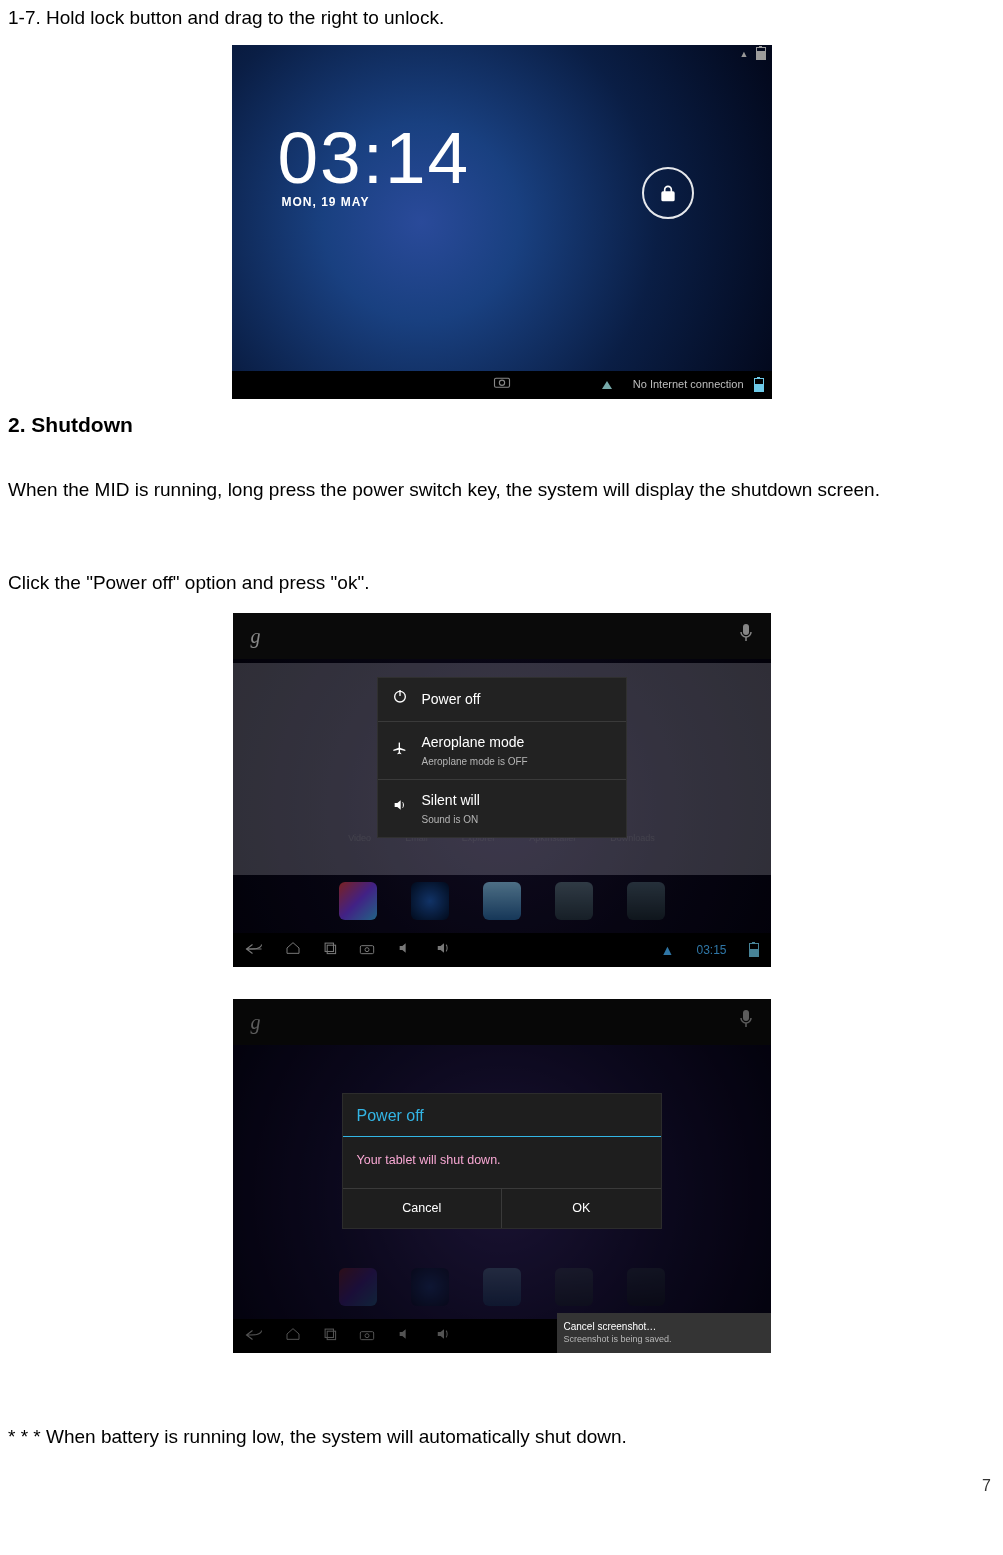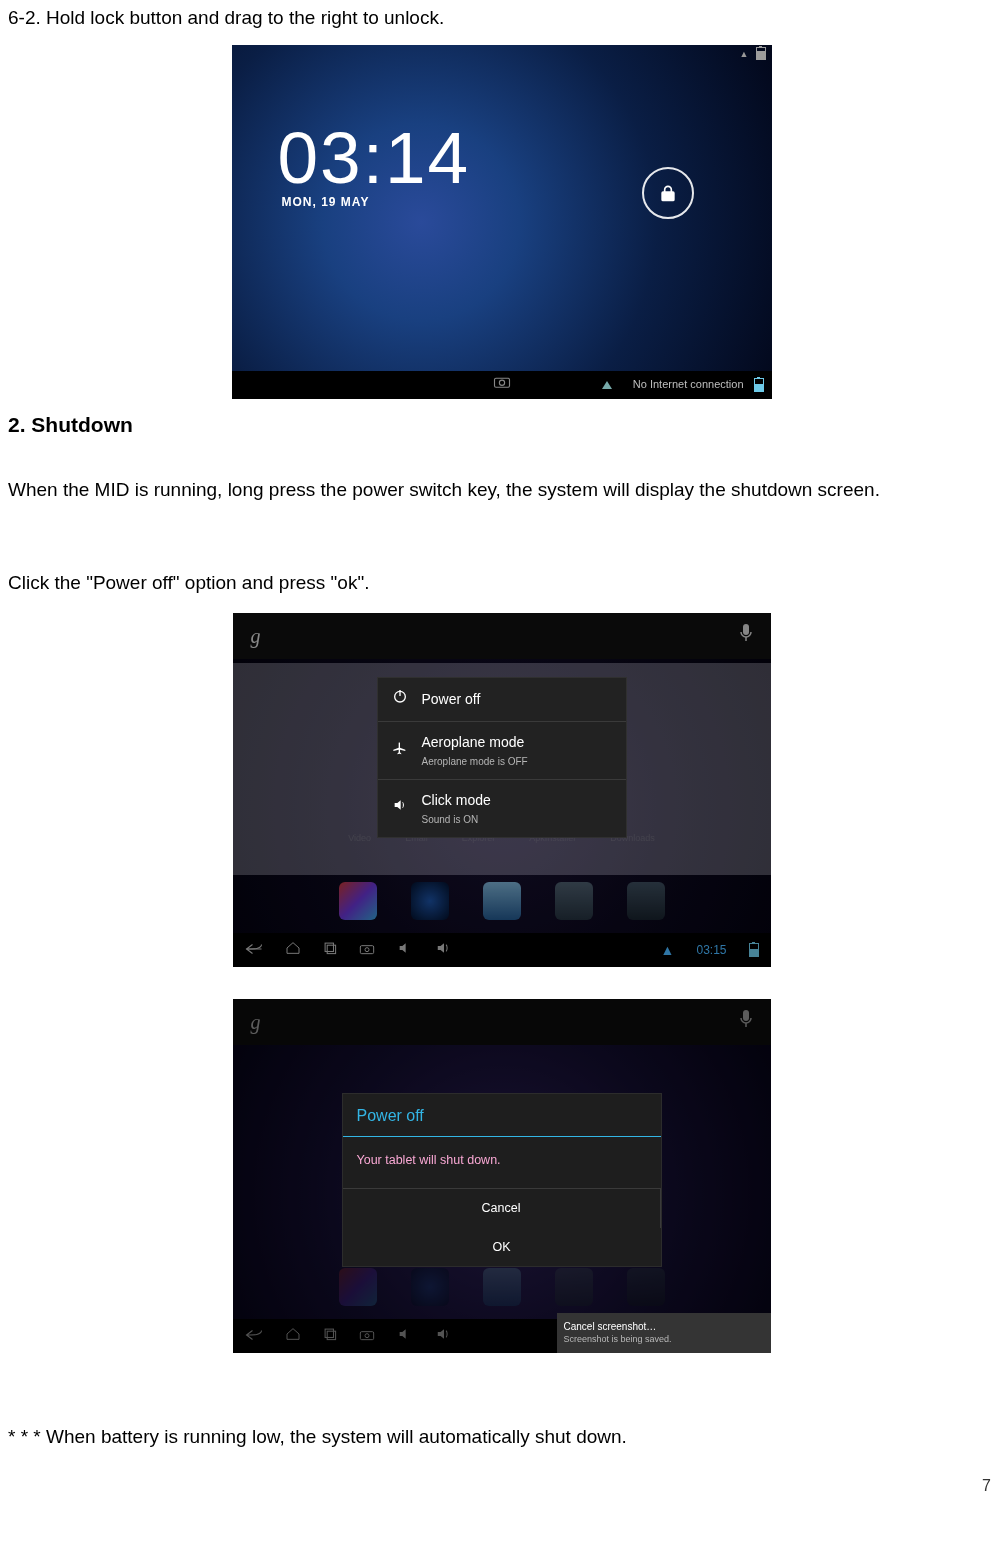--- a/index.html
+++ b/index.html
@@ -297,21 +297,20 @@
     border-bottom: 1px solid #33b5e5;
   }
   .po-dlg-msg {
     color: #f9a8d4;
     padding: 14px 14px 18px 14px;
     font-size: 12.5px;
   }
   .po-dlg-btns {
     display: flex;
     border-top: 1px solid #3a3a3a;
-    flex-direction: column;
   }
   .po-dlg-btns > div {
     flex: 1;
     text-align: center;
     padding: 10px 0;
     font-size: 12.5px;
     color: #fff;
   }
   .po-dlg-btns > div:first-child { border-right: 1px solid #3a3a3a; }
 
@@ -346,21 +345,21 @@
   .po-toast .sub { color: #b8b8b8; font-size: 9px; }
 
   
   .svgicon { display:inline-block; vertical-align:middle; }
 </style>
 </head>
 <body>
 
 <div class="page">
 
-  <div class="instr">6-2. Hold lock button and drag to the right to unlock.</div>
+  <div class="instr">1-7. Hold lock button and drag to the right to unlock.</div>
 
   <div class="centered">
     <div class="lockscreen">
       <div class="ls-statusbar">
         <span class="wifi"></span>
         <span class="batt"></span>
       </div>
       <div class="ls-time">03:14</div>
       <div class="ls-date">MON, 19 MAY</div>
       <div class="ls-lockcircle">
@@ -437,21 +436,21 @@
           </span>
         </div>
         <div class="pm-item">
           <span class="ico">
             <svg width="16" height="16" viewBox="0 0 24 24" fill="#fff">
                 <path d="M4 9v6h4l5 4V5L8 9H4z"></path>
                 <path d="M16 8c1.5 1 1.5 7 0 8" stroke="#fff" fill="none" stroke-width="1.5"></path>
               </svg>
           </span>
           <span>
-            <span class="title">Click mode</span>
+            <span class="title">Silent will</span>
             <span class="sub">Sound is ON</span>
           </span>
         </div>
       </div>
 
       <div class="pm-dock">
         <span class="dockicon a"></span>
         <span class="dockicon b"></span>
         <span class="dockicon c"></span>
         <span class="dockicon d"></span>

